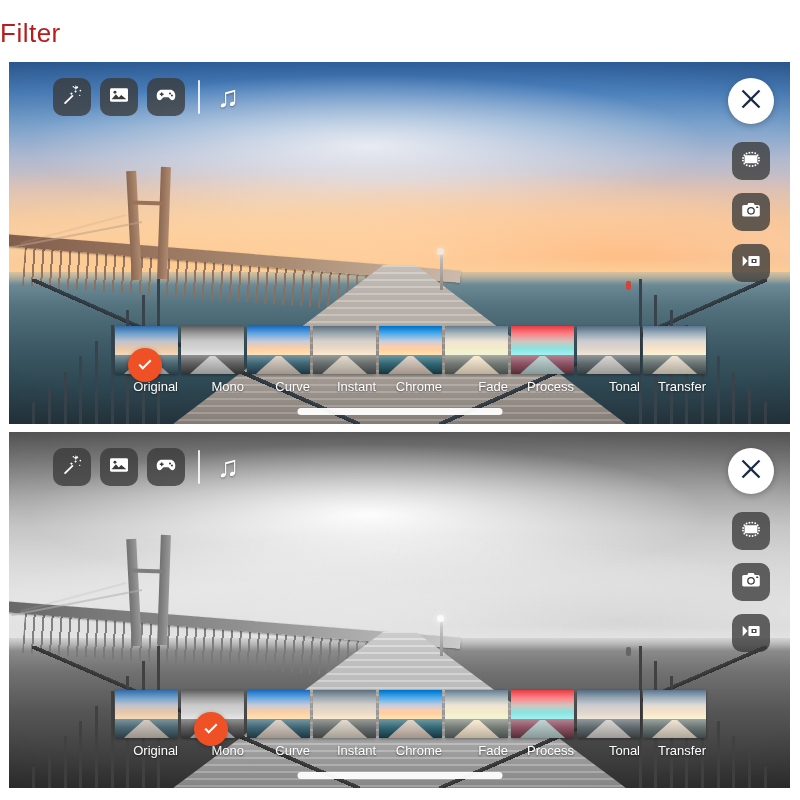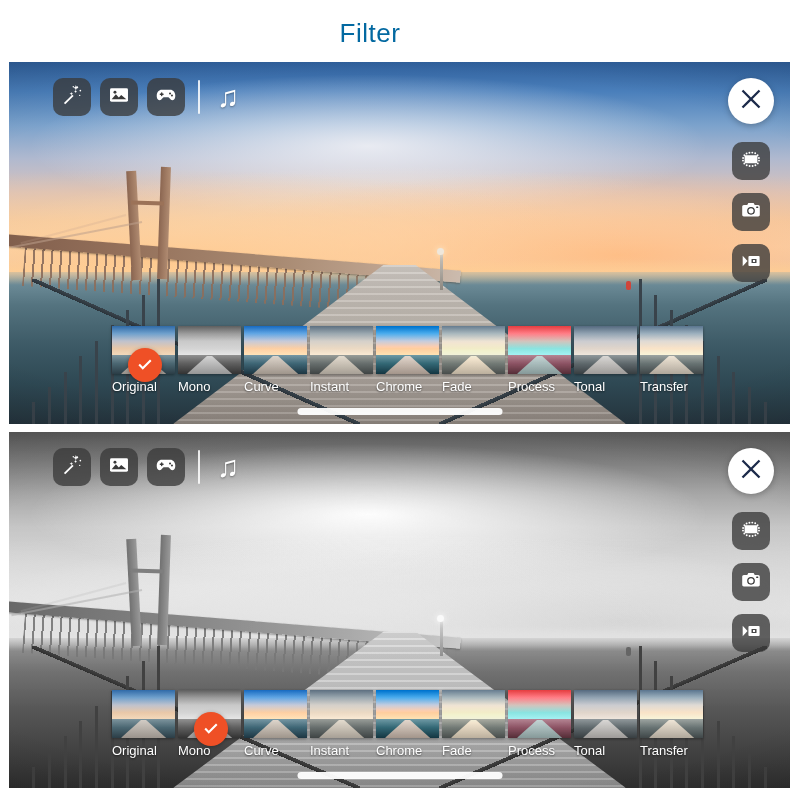--- a/index.html
+++ b/index.html
@@ -2,22 +2,22 @@
 <html><head>
 <meta charset="utf-8">
 <style>
   html,body{margin:0;padding:0;}
   body{
     width:800px;height:800px;background:#ffffff;
     font-family:"Liberation Sans","DejaVu Sans",sans-serif;
     overflow:hidden;position:relative;
   }
   .page-title{
-    position:absolute;top:18px;left:0;width:740px;text-align:center;
-    font-size:26px;color:#0369a1;letter-spacing:.5px;font-weight:400;
+    position:absolute;top:18px;left:0;width:740px;
+    font-size:26px;color:#b91c1c;letter-spacing:.5px;font-weight:400;
   }
 
   
   .panel{position:absolute;overflow:hidden;background:#101418;}
   #panel-top{left:9px;top:62px;width:781px;height:362px;}
   #panel-bottom{left:9px;top:432px;width:781px;height:356px;}
 
   
   .scene{position:absolute;inset:0;overflow:hidden;}
   .sky{
@@ -114,21 +114,21 @@
     display:flex;align-items:center;justify-content:center;
     box-shadow:0 2px 6px rgba(0,0,0,.25);
   }
   .rail-gap-a{height:18px;}
   .rail-gap-b{height:13px;}
 
   
   .filter-strip{
     position:absolute;left:103px;bottom:30px;display:flex;align-items:flex-end;
   }
-  .filter-item{width:66px;display:flex;flex-direction:column;align-items:flex-start;position:relative;}
+  .filter-item{width:66px;display:flex;flex-direction:column;align-items:flex-end;position:relative;}
   .thumb{
     width:63px;height:48px;position:relative;overflow:hidden;background:#333;
     box-shadow:0 1px 3px rgba(0,0,0,.4);
   }
   .thumb .mini-sky{
     position:absolute;left:0;top:0;width:100%;height:60%;
     background:linear-gradient(180deg,#2f6aa8 0%,#6fa0cc 26%,#bfc2cd 52%,#e9c8a8 78%,#f3d9bb 100%);
   }
   .thumb .mini-sea{
     position:absolute;left:0;top:60%;width:100%;height:40%;

